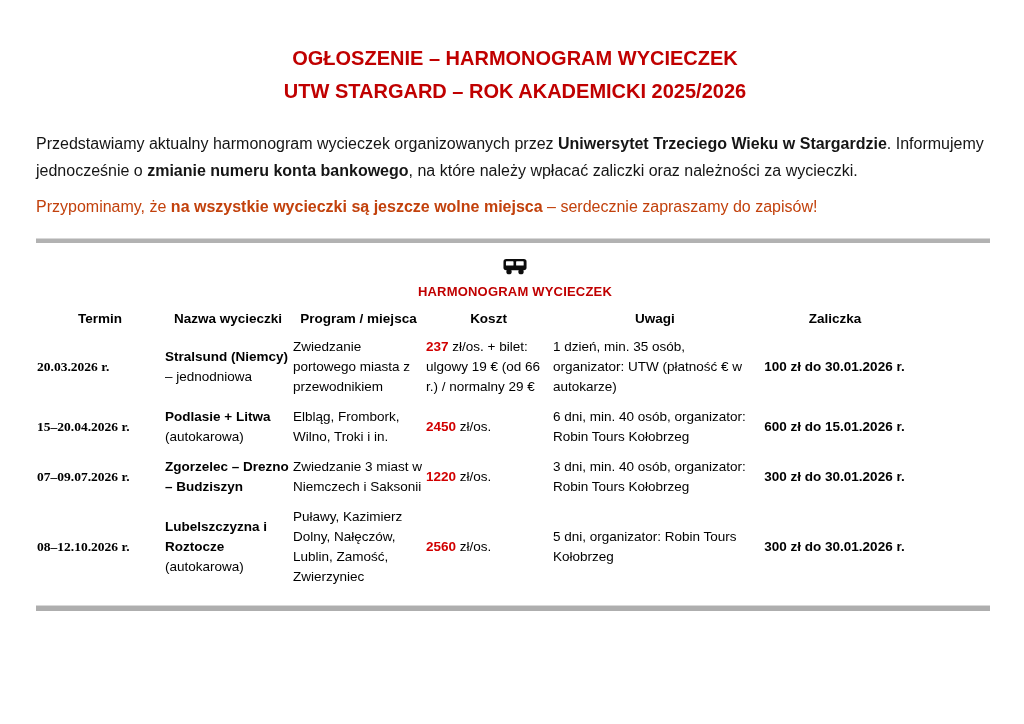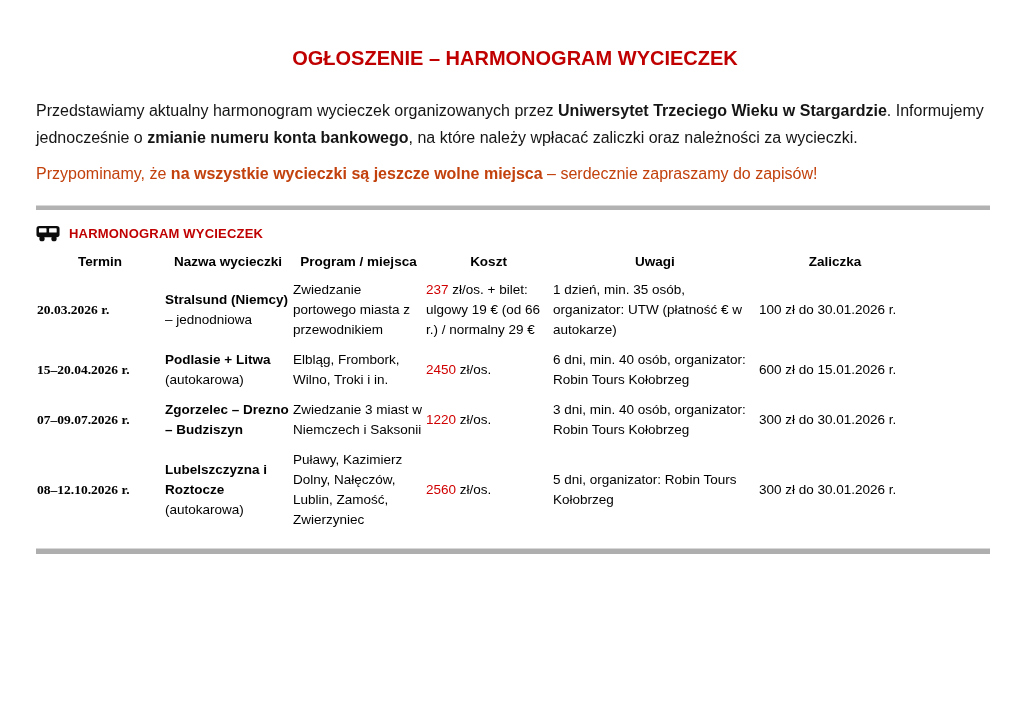--- a/index.html
+++ b/index.html
@@ -22,45 +22,46 @@
   .notice-paragraph {
     margin:0 0 18px 0; font-size:16px; line-height:27px; color:#c2410c;
     max-width:954px;
   }
   .intro-paragraph b, .notice-paragraph b { font-weight:bold; }
 
   .rule { width:954px; height:4px; background:#b2b2b2; border-top:1px solid #d8d8d8; }
   .rule-top { margin:18px 0 15px 0; }
   .rule-bottom { margin:13px 0 0 0; height:5px; background:#aeaeae; }
 
-  .section-heading { display:flex; align-items:center; gap:9px; margin:0 0 9px 0; }
+  .section-heading { display:flex; align-items:center; gap:9px; margin:0 0 9px 0;flex-direction:column; }
   .bus { display:inline-flex; width:24px; height:17px; }
   .section-label { color:#c00000; font-weight:bold; font-size:13px; letter-spacing:0.2px; }
 
   table.trips {
     border-collapse:collapse; table-layout:fixed; width:876px;
     font-size:13.5px; line-height:20px;
   }
   table.trips th {
     font-weight:bold; text-align:center; vertical-align:bottom;
     padding:1px 0 3px 0; overflow:visible; white-space:nowrap;
   }
   table.trips td { vertical-align:middle; padding:5px 2px 5px 1px; }
   td.c-termin { font-weight:bold; white-space:nowrap; padding-left:0;font-family:Liberation Serif, serif; }
-  td.c-zaliczka { font-weight:normal; white-space:nowrap; }
+  td.c-zaliczka { font-weight:bold; text-align:center; white-space:nowrap; }
   .nazwa-bold { font-weight:bold; }
-  .price { color:#d10000; font-weight:normal; }
+  .price { color:#d10000; font-weight:bold; }
 </style>
 </head>
 <body>
 
 <div class="page">
 
   <h1 class="doc-title">
     <div>OGŁOSZENIE – HARMONOGRAM WYCIECZEK</div>
+    <div>UTW STARGARD – ROK AKADEMICKI 2025/2026</div>
   </h1>
 
   <p class="intro-paragraph"><span>Przedstawiamy aktualny harmonogram wycieczek organizowanych przez </span><b>Uniwersytet Trzeciego Wieku w Stargardzie</b><span>. Informujemy jednocześnie o </span><b>zmianie numeru konta bankowego</b><span>, na które należy wpłacać zaliczki oraz należności za wycieczki.</span></p>
 
   <p class="notice-paragraph"><span>Przypominamy, że </span><b>na wszystkie wycieczki są jeszcze wolne miejsca</b><span> – serdecznie zapraszamy do zapisów!</span></p>
 
   <div class="rule rule-top"></div>
 
   <div class="section-heading">
     <span class="bus">

